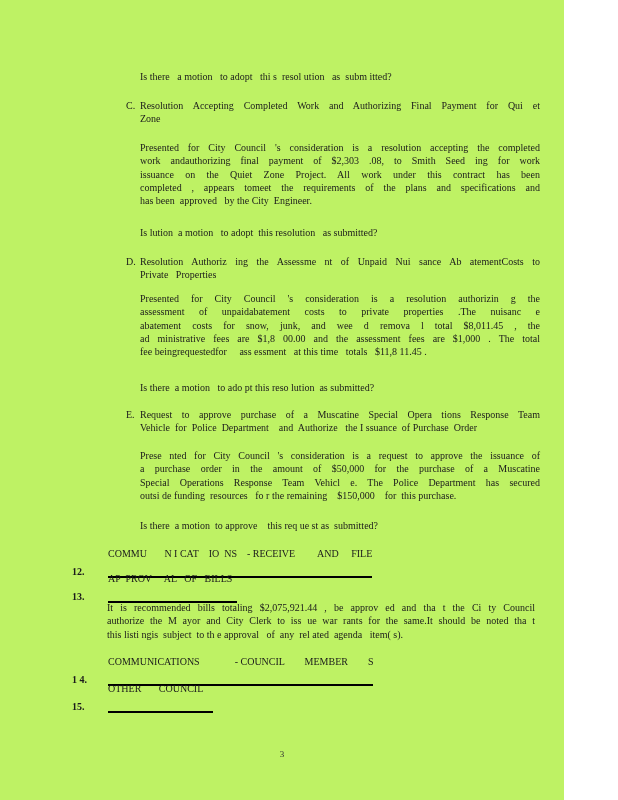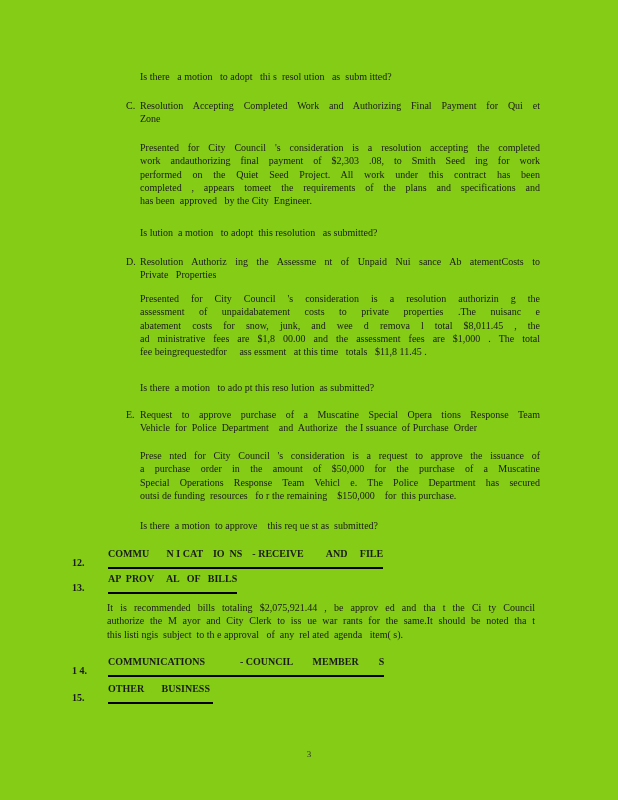--- a/index.html
+++ b/index.html
@@ -1,36 +1,36 @@
 <!DOCTYPE html>
 <html><head>
 <meta charset="utf-8">
 <style>
   html,body{margin:0;padding:0;background:#fff;}
   .page{
     position:relative;
-    width:618px;height:800px;
-    background:#84cc16;
+    width:564px;height:800px;
+    background:#bef264;
     font-family:"Liberation Serif", serif;
     font-size:10px;
     line-height:13.3px;
     color:#1b1b1b;
     overflow:hidden;
   }
   .abs{position:absolute;left:140px;width:400px;}
   .lettered{position:absolute;left:140px;width:400px;}
   .letter{position:absolute;left:-14px;top:0;white-space:pre;}
   .lines .line{text-align:justify;text-align-last:justify;}
   .lines .line.last{text-align:left;text-align-last:auto;white-space:pre;}
   .pre{white-space:pre;}
   .nrow{position:absolute;left:72px;width:480px;}
   .num{font-weight:bold;display:inline-block;width:36px;vertical-align:bottom;}
   .ntitle{
-    font-weight:bold;display:inline-block;white-space:pre;
-    border-bottom:2px solid #000;padding-bottom:7px;
+    font-weight:normal;display:inline-block;white-space:pre;
+    border-bottom:2px solid #000;padding-bottom:16px;
   }
   .t12{min-width:243px;}
   .t13{min-width:129px;}
   .t14{min-width:257px;}
   .t15{min-width:105px;}
   .bills{position:absolute;left:107px;width:428px;}
   .pagenum{
     position:absolute;top:748px;left:0;width:100%;
     text-align:center;font-size:9px;color:#333;
   }
@@ -47,21 +47,21 @@
   <div class="lettered" style="top:99px">
     <span class="letter">C.</span>
     <div class="lines">
         <div class="line">Resolution Accepting Completed Work and Authorizing Final Payment for Qui et</div>
         <div class="line last">Zone</div>
       </div>
   </div>
   <div class="abs lines" style="top:141px">
       <div class="line">Presented for City Council 's consideration is a resolution accepting the completed</div>
       <div class="line">work andauthorizing final payment of $2,303 .08, to Smith Seed ing for work</div>
-      <div class="line">performed on the Quiet Seed Project. All work under this contract has been</div>
+      <div class="line">issuance on the Quiet Zone Project. All work under this contract has been</div>
       <div class="line">completed , appears tomeet the requirements of the plans and specifications and</div>
       <div class="line last">has been  approved   by the City  Engineer.</div>
     </div>
   <div class="abs" style="top:226px">
     <span class="pre">Is lution  a motion   to adopt  this resolution   as submitted?</span>
   </div>
 
   <div class="lettered" style="top:255px">
     <span class="letter">D.</span>
     <div class="lines">
@@ -109,18 +109,18 @@
       <div class="line">It is recommended bills totaling $2,075,921.44 , be approv ed and tha t the Ci ty Council</div>
       <div class="line">authorize the M ayor and City Clerk to iss ue war rants for the same.It should be noted tha t</div>
       <div class="line last">this listi ngis  subject  to th e approval   of  any  rel ated  agenda   item( s).</div>
     </div>
 
   <div class="nrow" style="top:655px">
     <span class="num">1 4.</span><span class="ntitle t14">COMMUNICATIONS              - COUNCIL        MEMBER        S</span>
   </div>
 
   <div class="nrow" style="top:682px">
-    <span class="num">15.</span><span class="ntitle t15">OTHER       BUSINESS</span>
+    <span class="num">15.</span><span class="ntitle t15">OTHER       COUNCIL</span>
   </div>
 
   <div class="pagenum">3</div>
 
 </div>
 
 </body></html>

